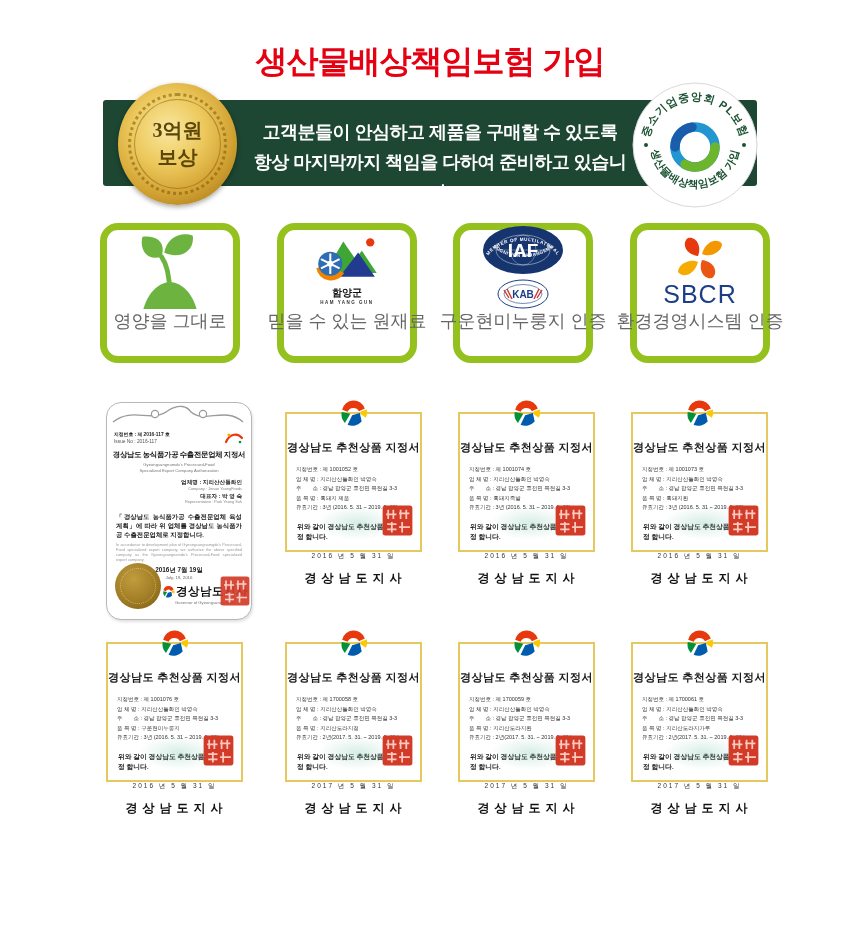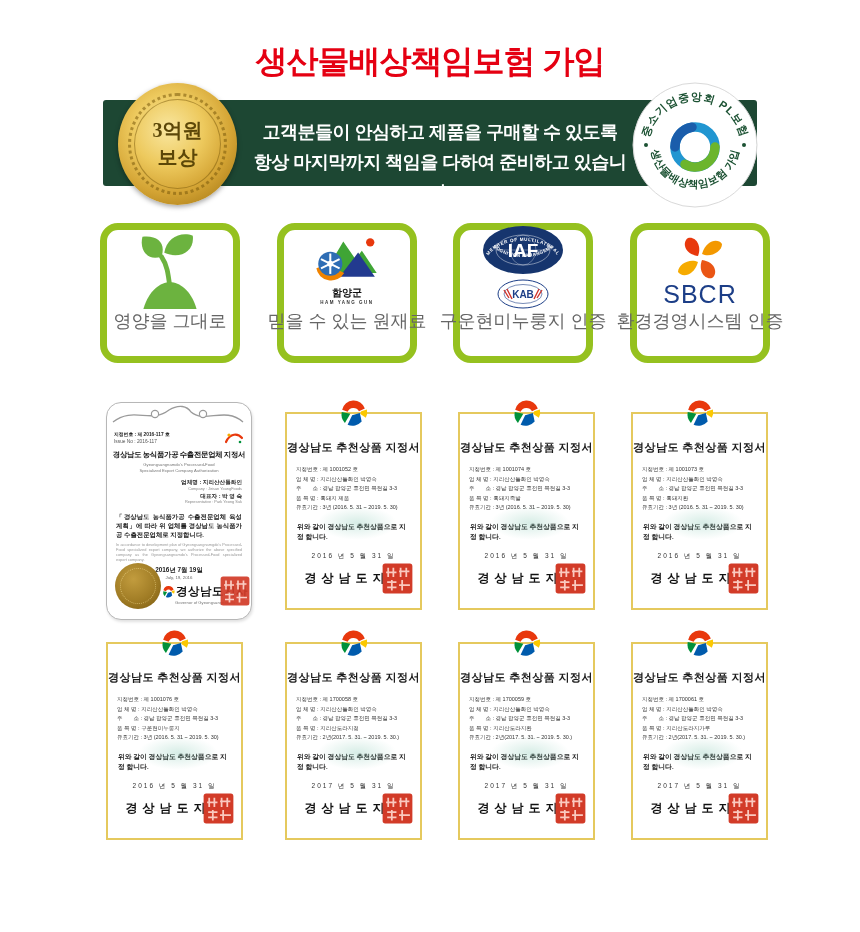--- a/index.html
+++ b/index.html
@@ -36,21 +36,21 @@
   .hy-en{font-size:4.5px;letter-spacing:1.5px;color:#333;font-weight:bold;}
   .sbcr-name{font-size:25px;font-weight:400;color:#1c3e87;line-height:24px;letter-spacing:1px;}
 
   
   .cert-rowA{top:402px;} .cert-row1{top:398px;} .cert-row2{top:628px;}
   .cA{left:106px;} .c1{left:285px;} .c2{left:458px;} .c3{left:631px;}
   .c4{left:106px;} .c5{left:285px;} .c6{left:458px;} .c7{left:631px;}
 
   .certB{position:absolute;width:137px;height:222px;}
   .certB .gn-top{position:absolute;top:0;left:54px;width:29px;height:29px;z-index:2;}
-  .certB-box{position:absolute;top:14px;left:0;width:137px;height:198px;background:#fff;
+  .certB-box{position:absolute;top:14px;left:0;width:137px;height:140px;background:#fff;
     border:2px solid #e5c95e;box-sizing:border-box;}
   .certB-title{margin-top:26px;text-align:center;font-size:11px;font-weight:900;color:#1a1a1a;letter-spacing:0.5px;}
   .certB-fields{margin:10px 0 0 9px;font-size:5.5px;color:#333;line-height:9.5px;white-space:nowrap;}
   .certB-body{margin:9px 10px 0 10px;font-size:6.8px;font-weight:bold;color:#222;line-height:10px;}
   .certB-date{margin-top:10px;text-align:center;font-size:6.5px;color:#333;letter-spacing:2px;}
   .certB-sign{margin-top:9px;text-align:center;font-size:12px;font-weight:900;color:#111;letter-spacing:1px;}
   .certB-seal{position:absolute;right:7px;bottom:14px;width:31px;height:31px;z-index:2;}
   .wm{position:absolute;top:92px;left:30px;width:80px;height:34px;
     background:radial-gradient(ellipse at center, rgba(110,190,165,.28), rgba(110,190,165,0) 70%);}
 

